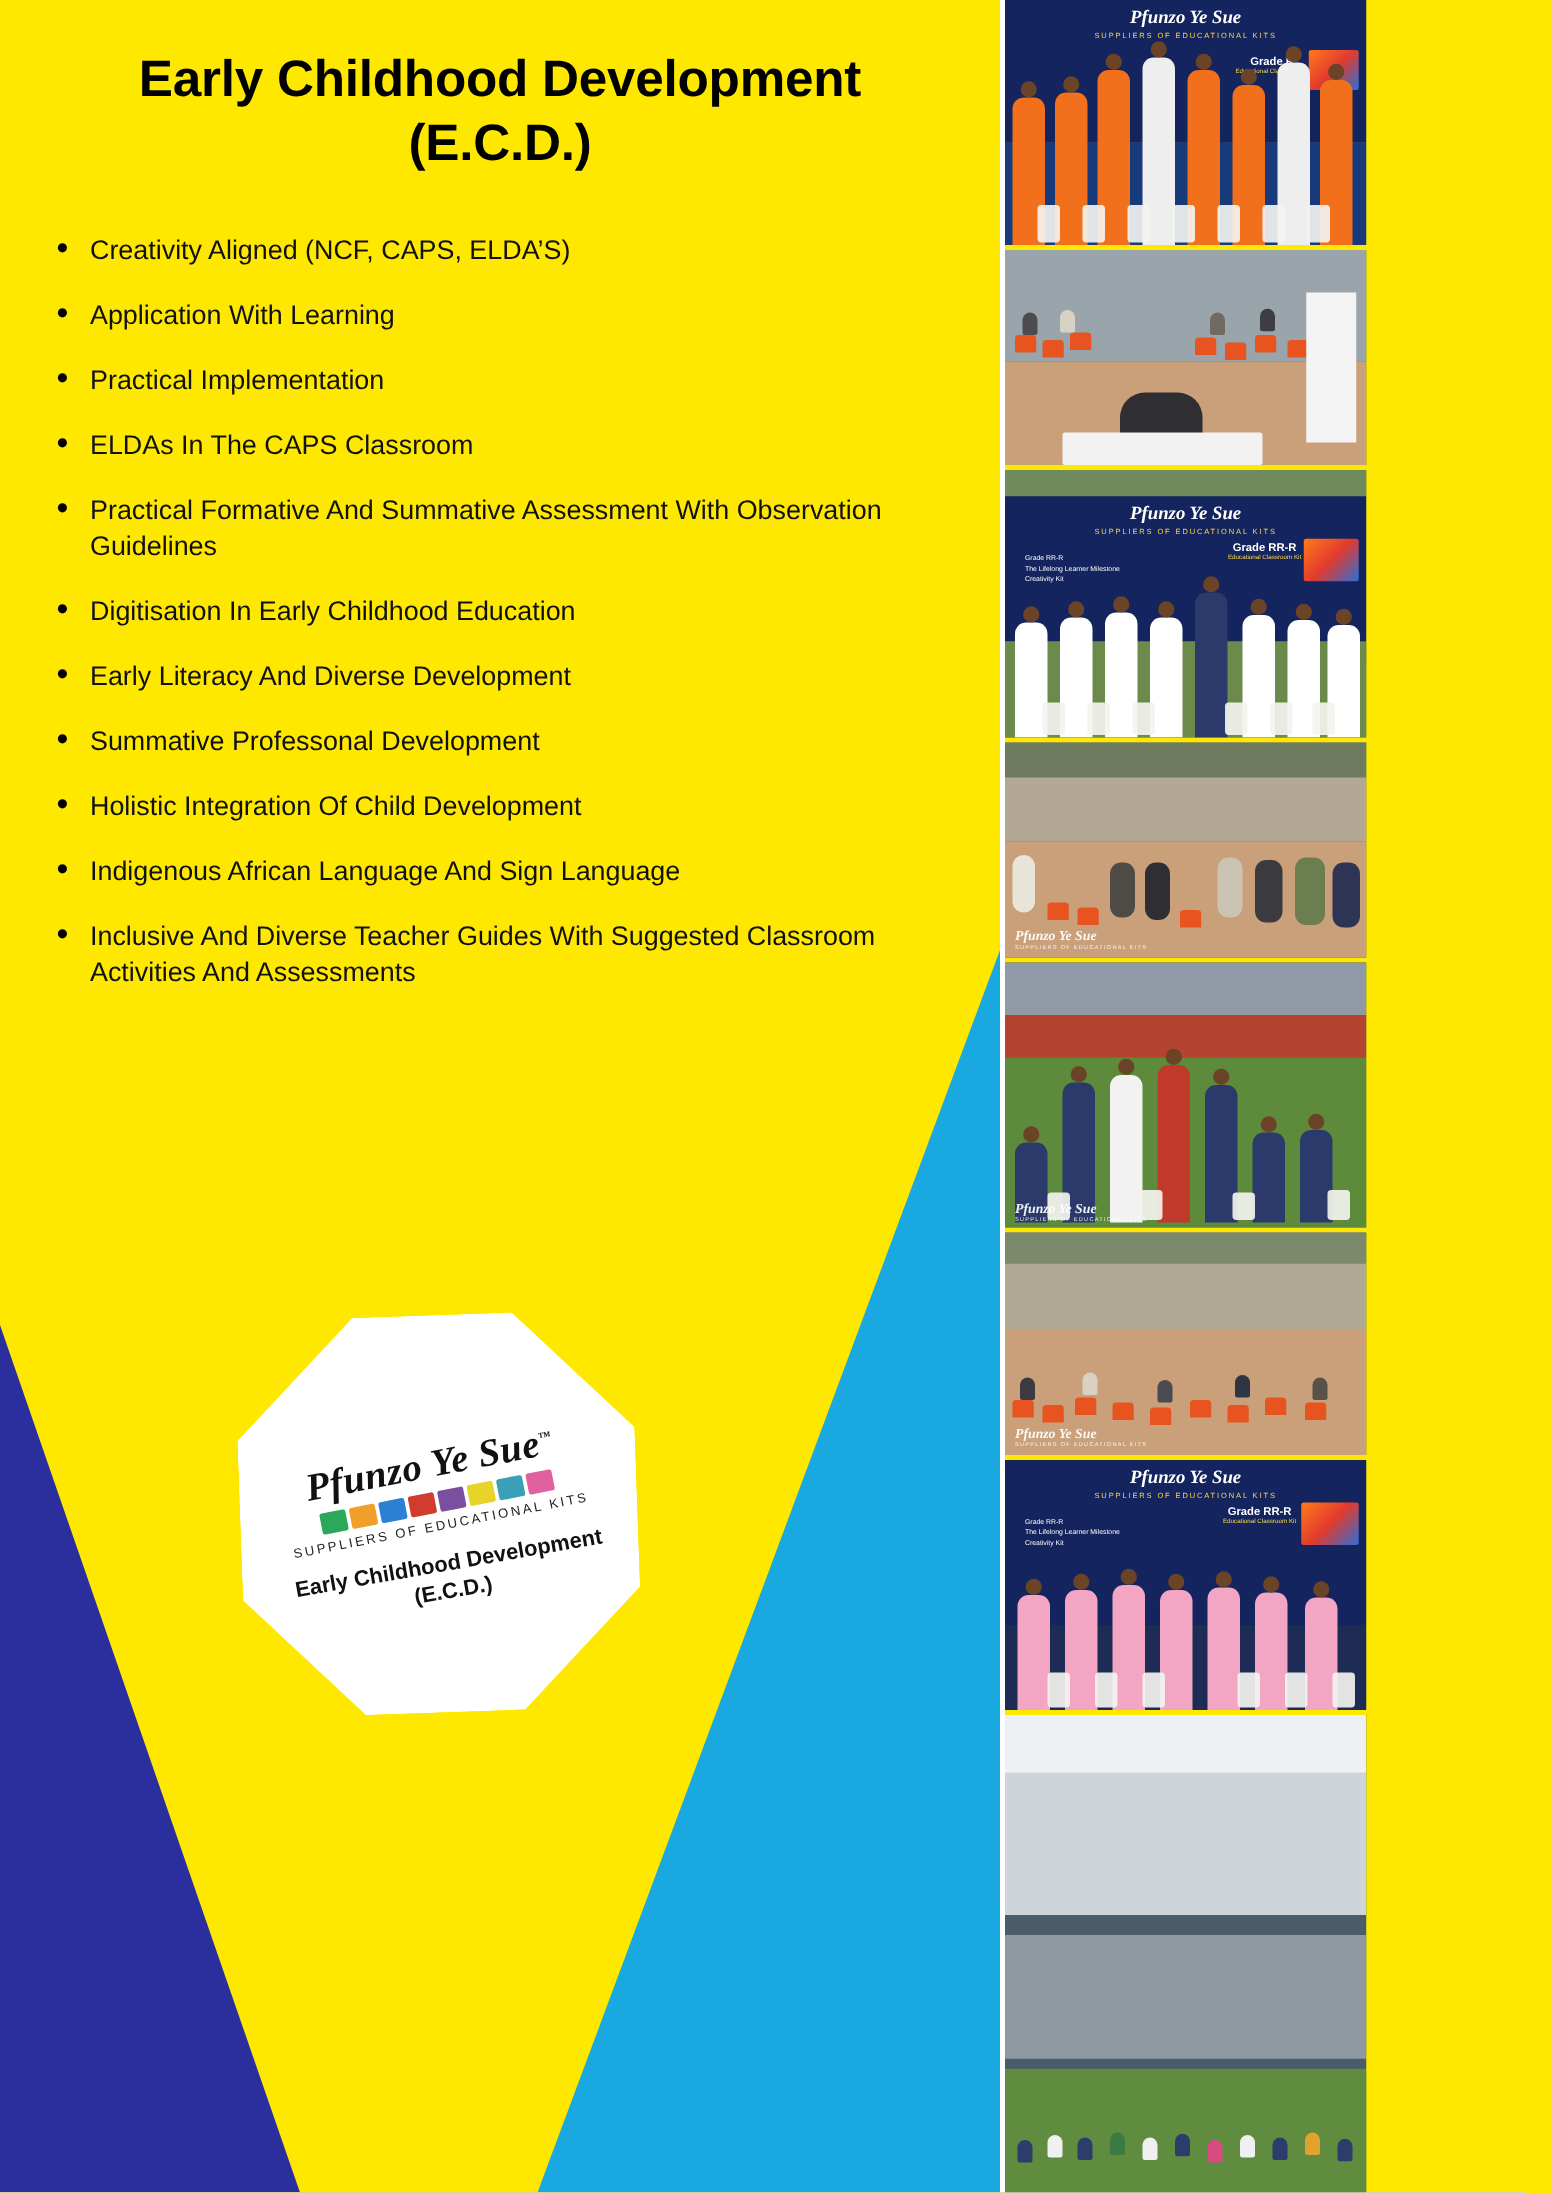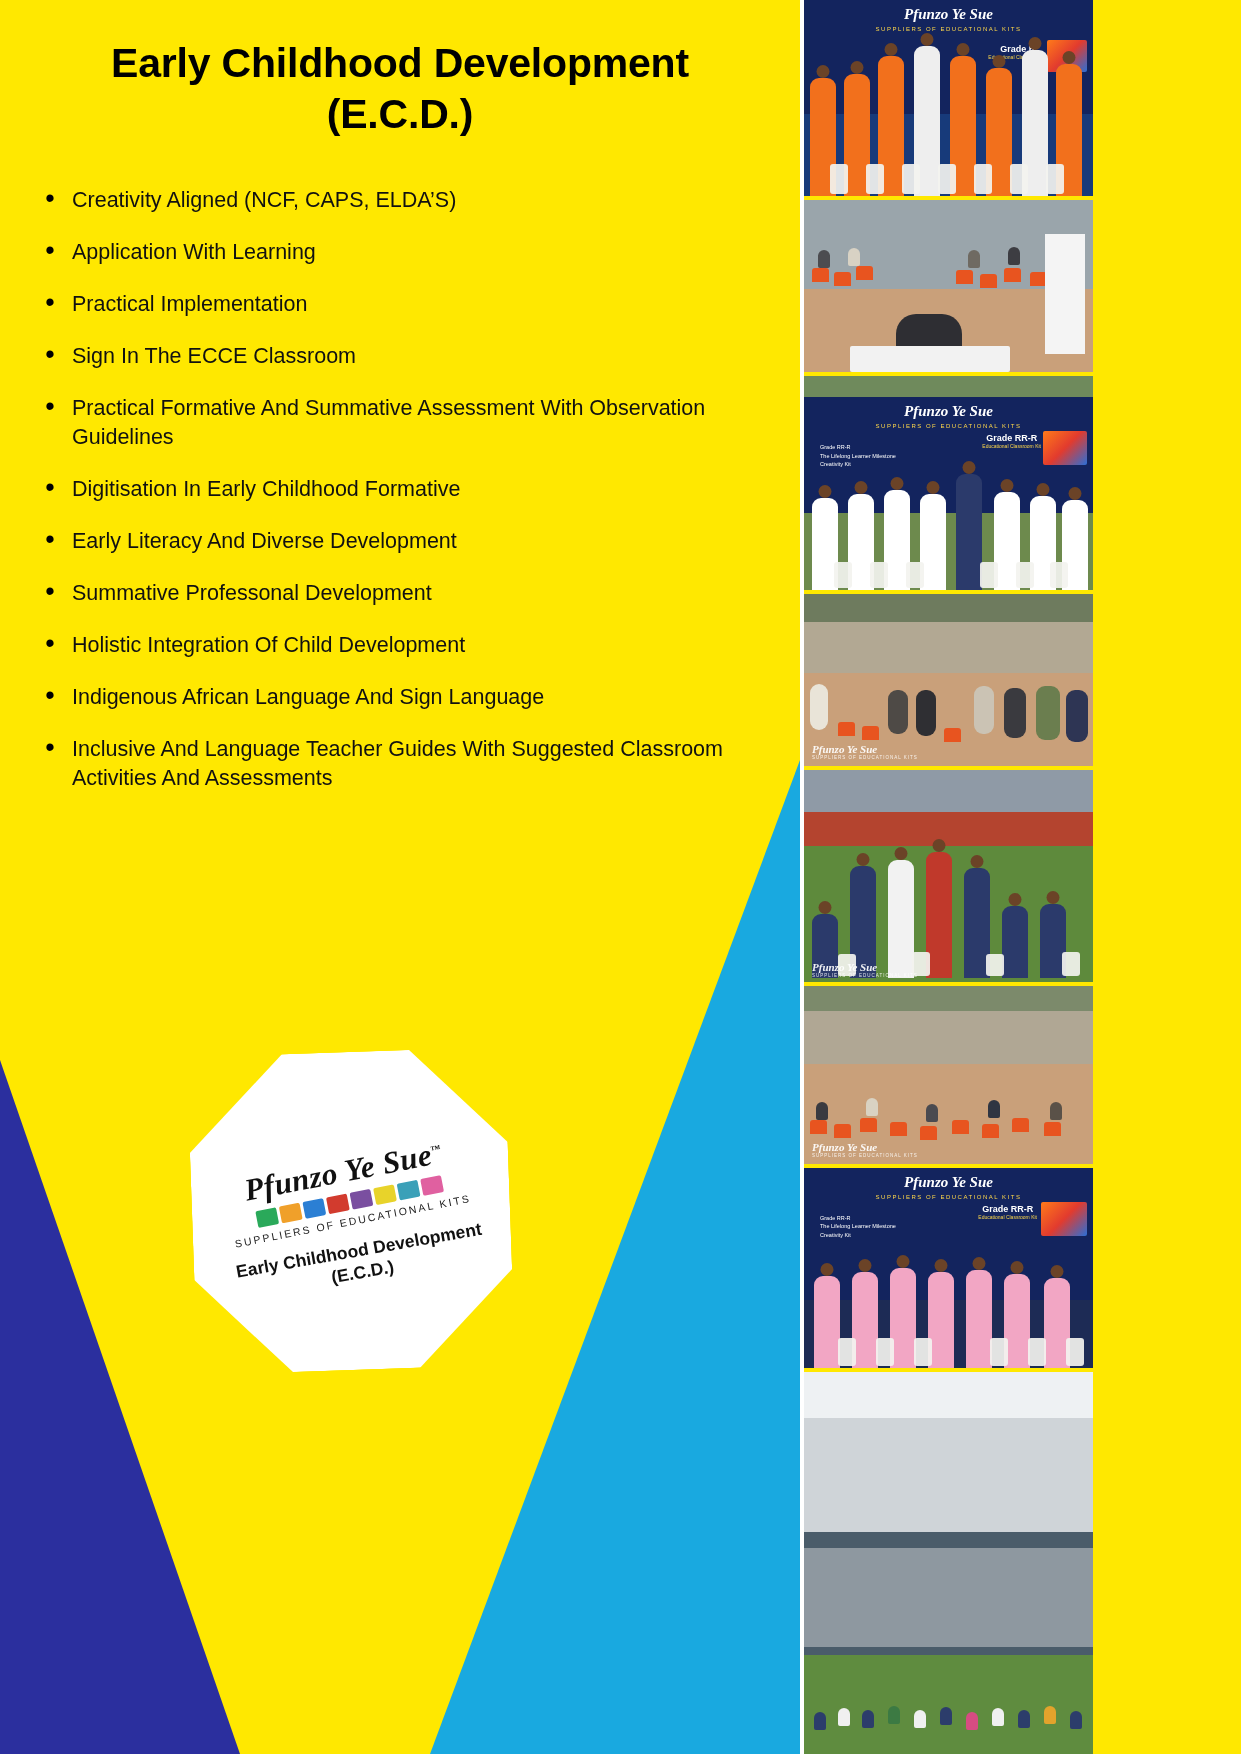--- a/index.html
+++ b/index.html
@@ -332,49 +332,49 @@
     <div class="bullet-row">
       <div class="bullet-dot">•</div>
       <div class="bullet-text">Application With Learning</div>
     </div>
     <div class="bullet-row">
       <div class="bullet-dot">•</div>
       <div class="bullet-text">Practical Implementation</div>
     </div>
     <div class="bullet-row">
       <div class="bullet-dot">•</div>
-      <div class="bullet-text">Sign In The ECCE Classroom</div>
+      <div class="bullet-text">ELDAs In The CAPS Classroom</div>
     </div>
     <div class="bullet-row">
       <div class="bullet-dot">•</div>
       <div class="bullet-text">Practical Formative And Summative Assessment With Observation Guidelines</div>
     </div>
     <div class="bullet-row">
       <div class="bullet-dot">•</div>
-      <div class="bullet-text">Digitisation In Early Childhood Formative</div>
+      <div class="bullet-text">Digitisation In Early Childhood Education</div>
     </div>
     <div class="bullet-row">
       <div class="bullet-dot">•</div>
       <div class="bullet-text">Early Literacy And Diverse Development</div>
     </div>
     <div class="bullet-row">
       <div class="bullet-dot">•</div>
       <div class="bullet-text">Summative Professonal Development</div>
     </div>
     <div class="bullet-row">
       <div class="bullet-dot">•</div>
       <div class="bullet-text">Holistic Integration Of Child Development</div>
     </div>
     <div class="bullet-row">
       <div class="bullet-dot">•</div>
       <div class="bullet-text">Indigenous African Language And Sign Language</div>
     </div>
     <div class="bullet-row">
       <div class="bullet-dot">•</div>
-      <div class="bullet-text">Inclusive And Language Teacher Guides With Suggested Classroom Activities And Assessments</div>
+      <div class="bullet-text">Inclusive And Diverse Teacher Guides With Suggested Classroom Activities And Assessments</div>
     </div>
   </div>
 
   <div class="badge">
     <div class="badge-inner">
       <div class="logo-word">
         <span>Pfunzo Ye Sue</span><span class="logo-tm">™</span>
       </div>
       <div class="logo-swatches">
         <div class="sw" style="background:#2aa95a"></div>

